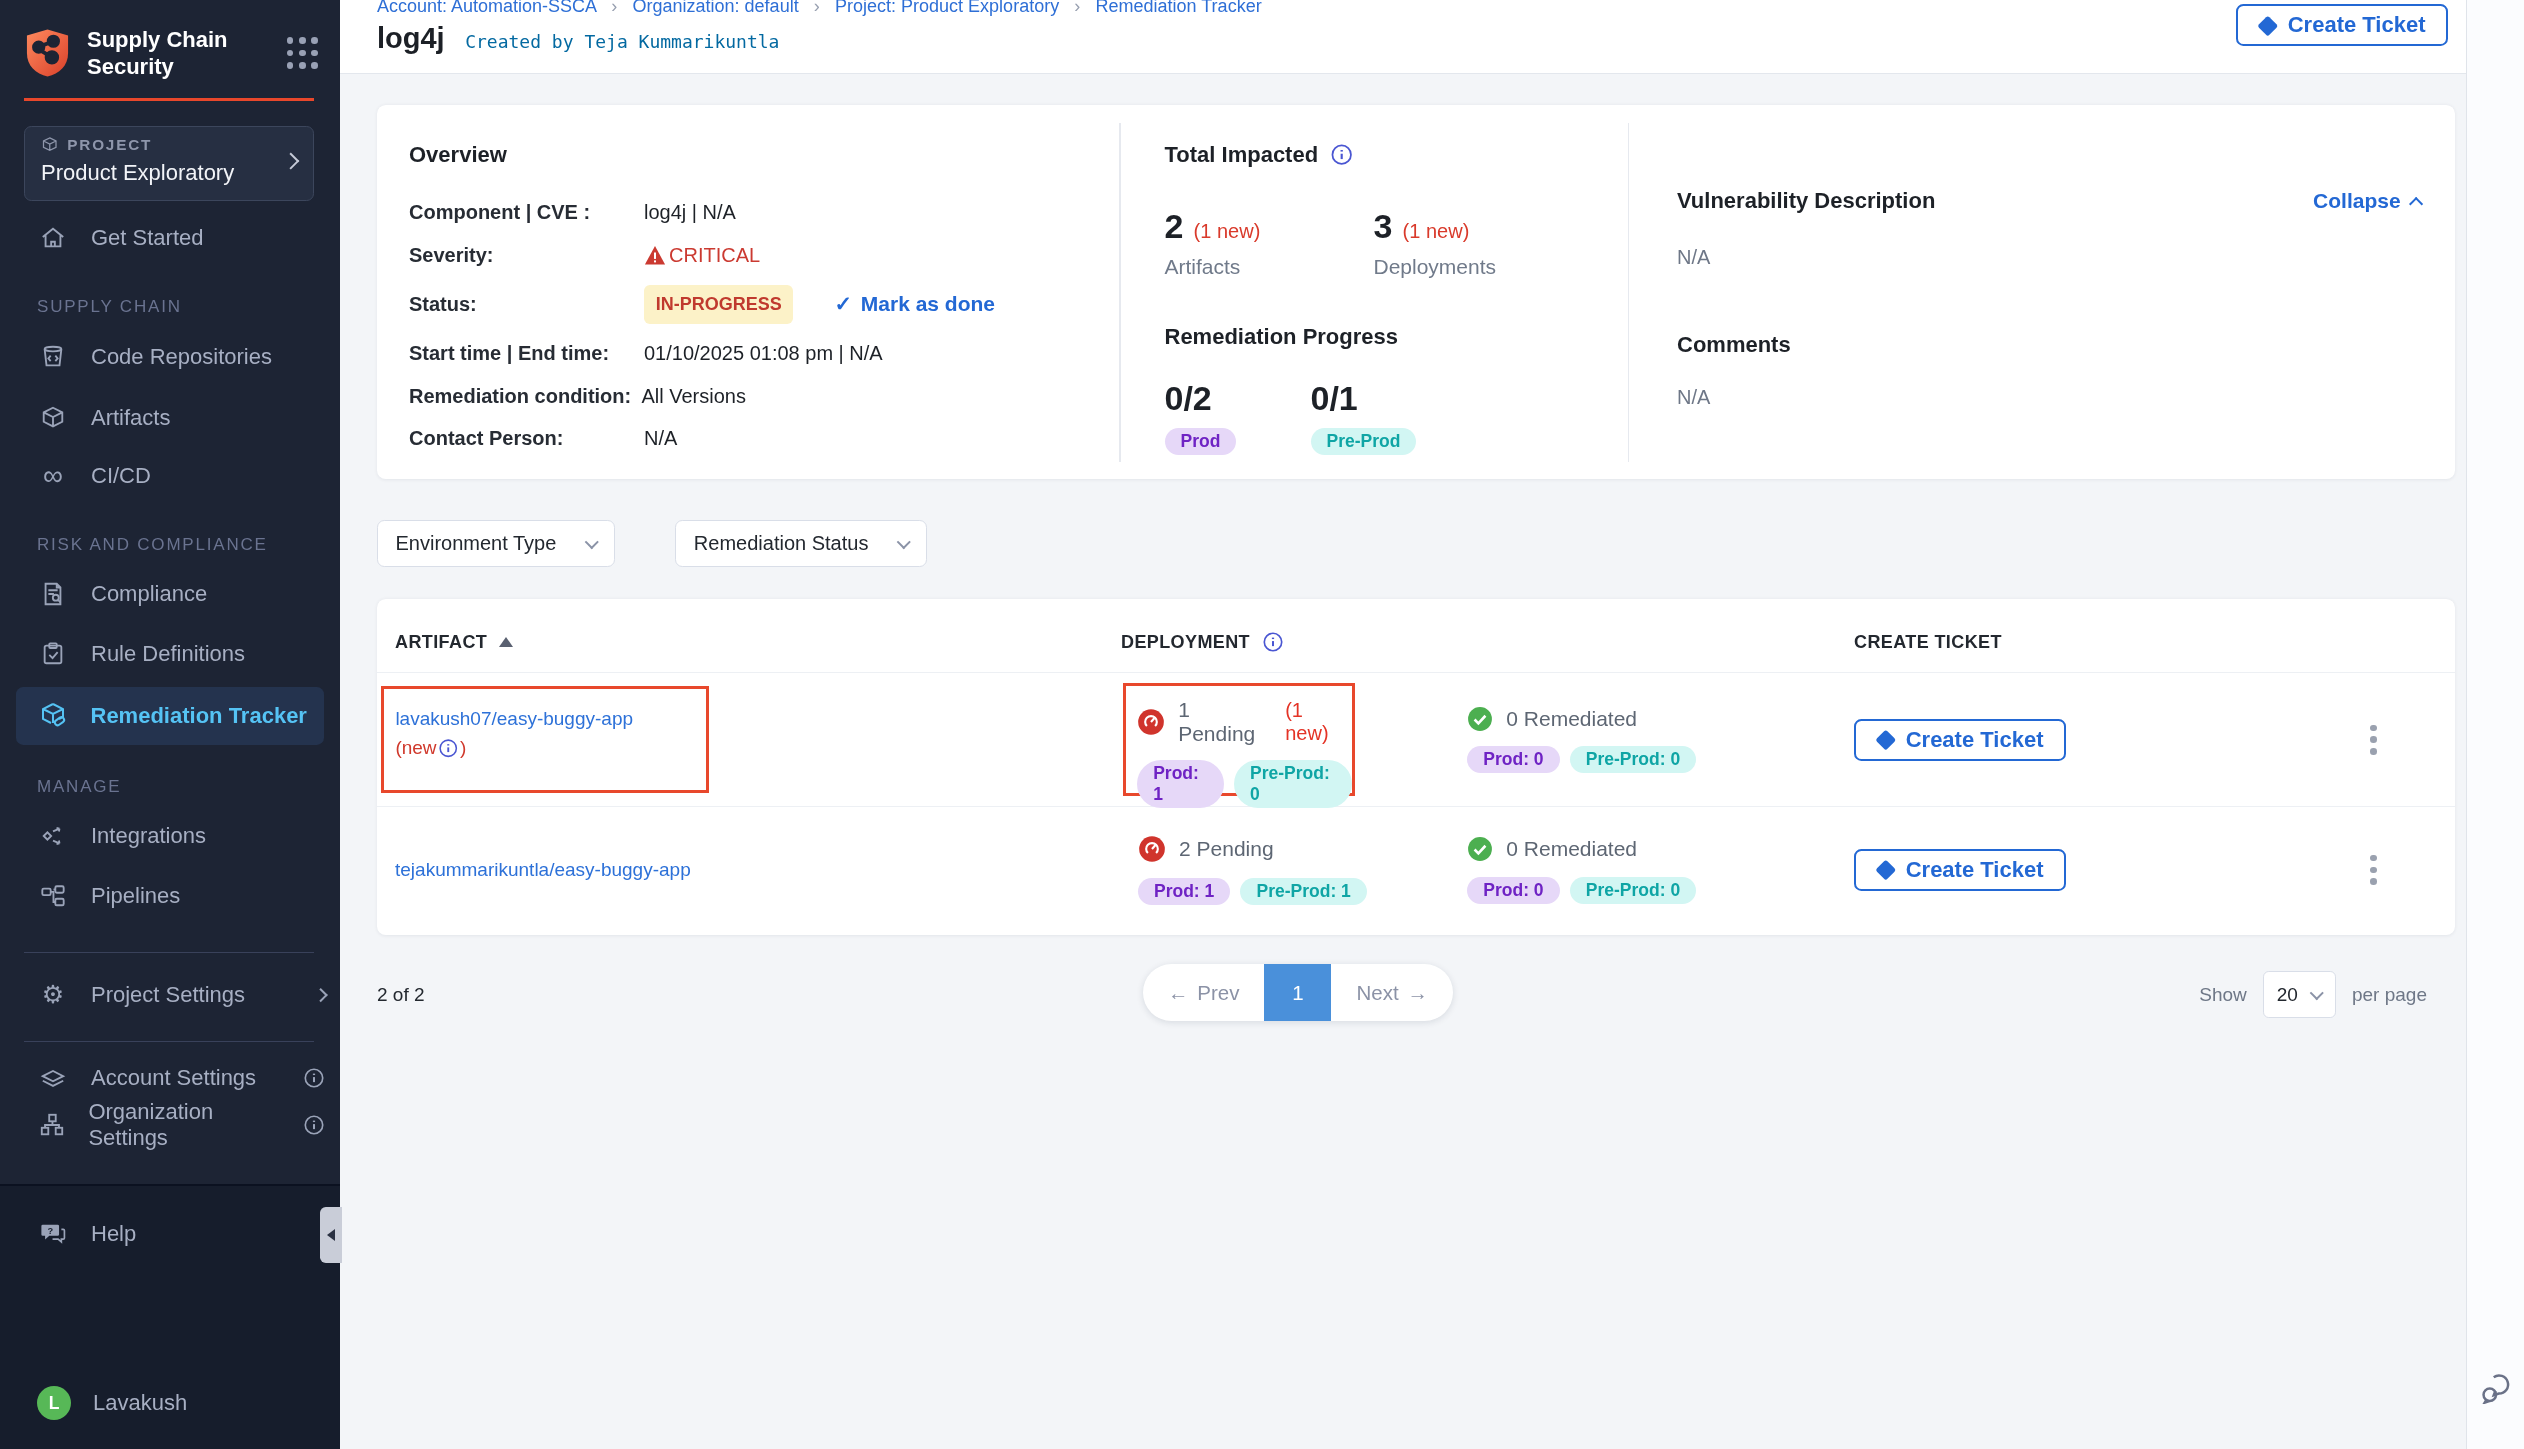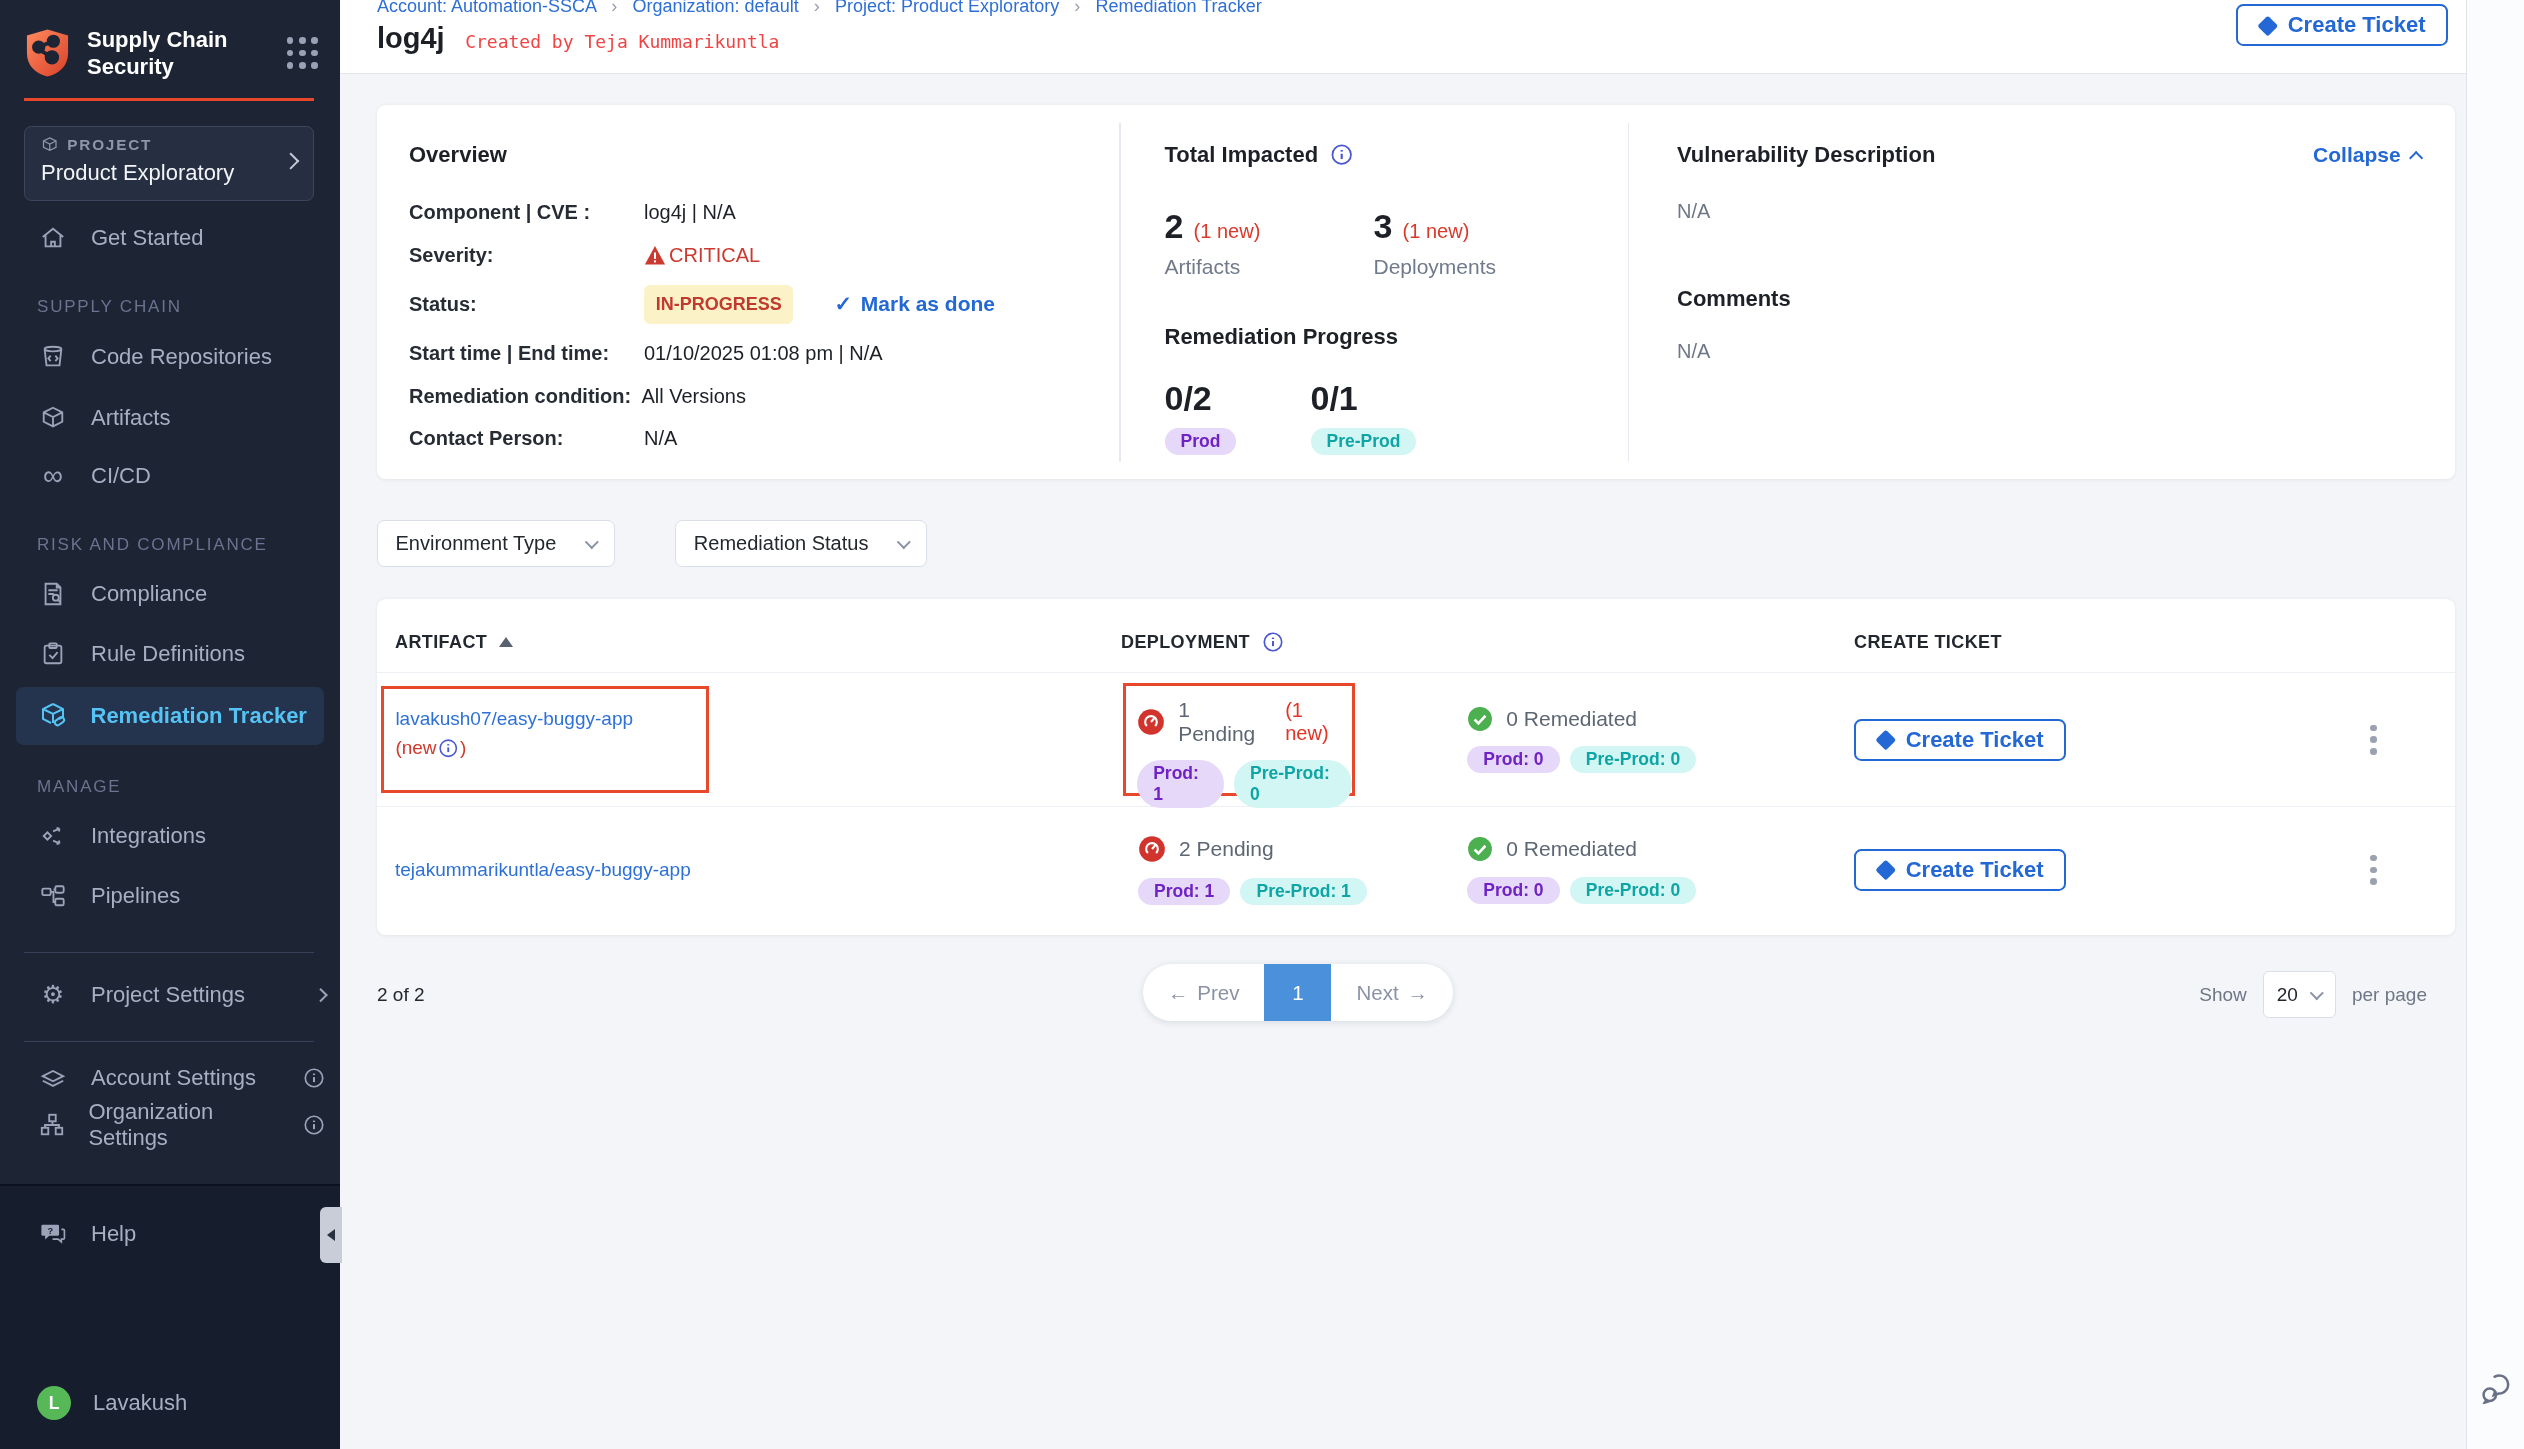--- a/index.html
+++ b/index.html
@@ -42,31 +42,31 @@
   .main { position:absolute; left:340px; top:0; right:58px; bottom:0; background:#f3f5f8; border-right:1.5px solid #e0e4ea; }
   .gutter { position:absolute; right:0; top:0; width:58px; height:1449px; background:#fbfcfe; }
   .chat-fab { position:absolute; right:11.7px; bottom:45px; cursor:pointer; }
 
   .topbar { background:#ffffff; height:74px; border-bottom:1.5px solid #e3e7ed; padding:0 18px 0 37px; position:relative; overflow:hidden; }
   .breadcrumb { margin-top:-4.4px; font-size:18px; color:#2e6fd6; white-space:nowrap; }
   .breadcrumb a { color:#2e6fd6; text-decoration:none; cursor:pointer; }
   .bc-sep { color:#98a0b0; margin:0 10.2px; }
   .title-row { display:flex; align-items:baseline; margin-top:5.8px; }
   .page-title { font-size:29px; font-weight:800; color:#1c2026; }
-  .created-by { margin-left:20.5px; font-family:"DejaVu Sans Mono", monospace; font-size:18px; color:#ef4444; }
+  .created-by { margin-left:20.5px; font-family:"DejaVu Sans Mono", monospace; font-size:18px; color:#0369a1; }
   .btn-outline { display:inline-flex; align-items:center; gap:11.7px; height:42px; padding:0 20.5px; background:#fff; border:2.2px solid #2368d4; border-radius:7.3px; color:#2368d4; font-size:22px; font-weight:700; cursor:pointer; white-space:nowrap; }
   .dmd { width:17.5px; height:17.5px; background:#2368d4; transform:rotate(45deg) scale(.82); border-radius:2.9px; }
   .topbar .btn-outline { position:absolute; right:18px; top:4.4px; }
 
   
   .card { background:#fff; border-radius:8.8px; box-shadow:0 0.7px 3.7px rgba(20,30,60,.07); }
   .overview-card { margin:31px 11px 0 37px; height:374px; display:flex; }
   .ov-sec1 { width:742px; padding:37px 0 0 32px; }
   .ov-sec2 { width:507px; padding:37px 0 0 44px; }
-  .ov-sec3 { flex:1; padding:37px 34px 0 48px; }
+  .ov-sec3 { flex:1; padding:37px 34px 0 48px;margin-top:46px; }
   .vdiv { width:1.5px; background:#e6e9ef; margin:17.5px 0; }
   .sec-title { font-size:22px; font-weight:800; color:#1d2127; }
   .ov-rows { margin-top:32px; }
   .ov-row { display:flex; align-items:center; margin-bottom:17.5px; min-height:25px; font-size:20px; }
   .ov-label { font-weight:700; color:#272c34; min-width:235px; padding-right:5.8px; }
   .ov-value { color:#1d2127; }
   .sev-red { color:#cb3a31; display:inline-flex; align-items:center; gap:3px; }
   .chip-status { background:#fcf2c8; color:#c03a2e; font-weight:700; font-size:18px; padding:8.8px 11.7px; border-radius:5.8px; }
   .mark-done { display:inline-flex; align-items:center; gap:8.8px; color:#2368d4; font-size:21px; font-weight:700; margin-left:41px; cursor:pointer; }
 

